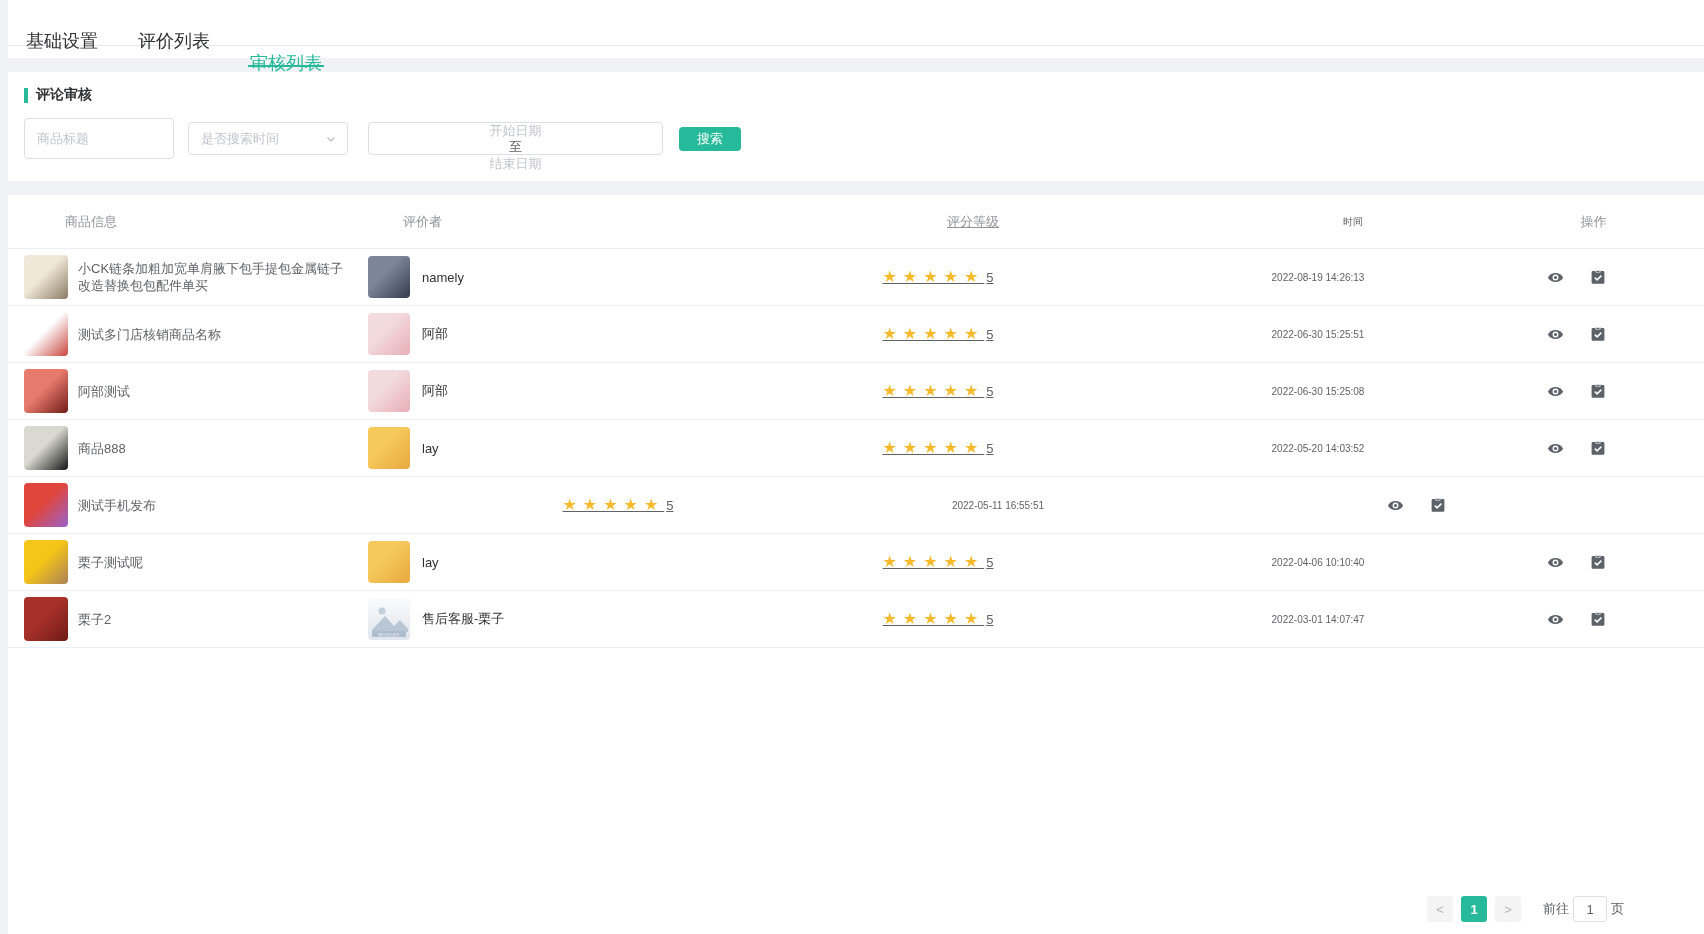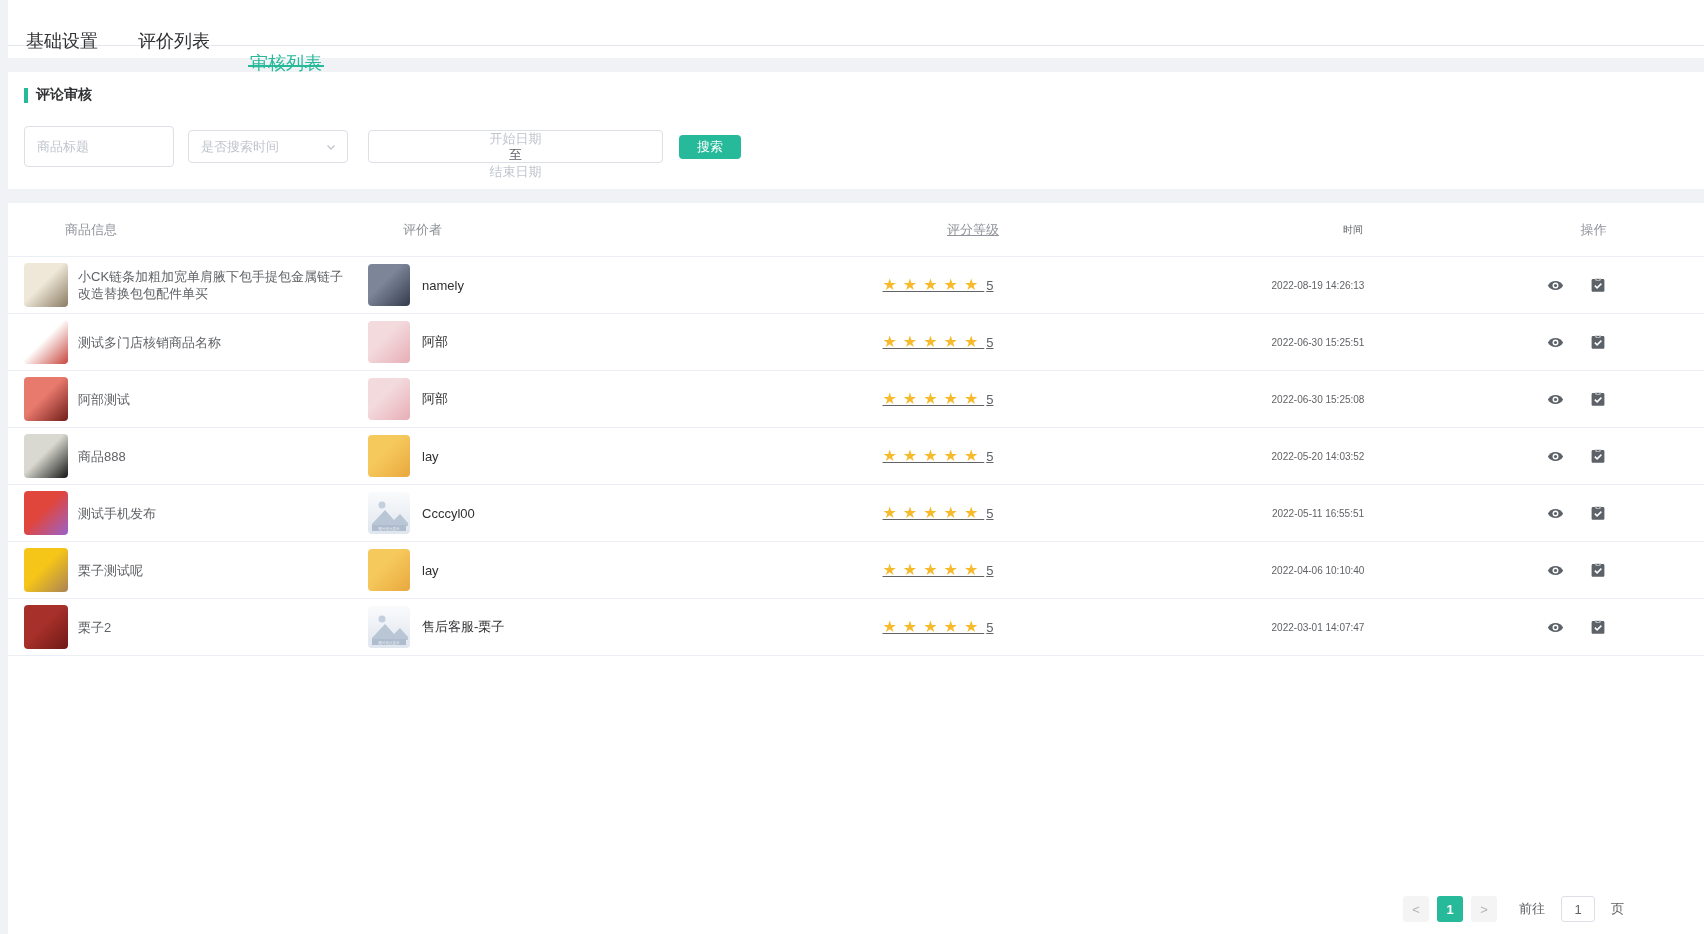--- a/index.html
+++ b/index.html
@@ -28,21 +28,21 @@
   .tabs-wrap{background:#fff;padding-bottom:12px;flex:0 0 auto;}
   .tabs-bar{height:46px;display:flex;align-items:center;padding:0 16px;border-bottom:1px solid #e4e7ed;}
   .tab{height:42px;line-height:46px;padding:16px 2px;margin-right:36px;font-size:18px;color:var(--txt-dark);cursor:pointer;position:relative;}
   .tab.active{color:var(--accent);margin-top:44px;}
   .tab.active::after{content:"";position:absolute;left:0;right:0;bottom:-1px;height:2px;background:var(--accent);}
 
   .gap{height:14px;flex:0 0 auto;}
 
   
   .filter-card{background:#fff;padding:14px 16px 22px 16px;flex:0 0 auto;}
-  .section-title{display:flex;align-items:center;gap:8px;margin-bottom:22px;}
+  .section-title{display:flex;align-items:center;gap:8px;margin-bottom:14px;}
   .section-title .bar{width:4px;height:15px;background:var(--accent);}
   .section-title .t{font-size:14px;font-weight:bold;color:var(--txt-dark);}
   .controls{display:flex;align-items:center;}
   .inp{height:41px;border:1px solid var(--border);border-radius:4px;background:#fff;
        font-size:13px;color:var(--txt);padding:0 12px;outline:none;
        font-family:"Liberation Sans","DejaVu Sans",sans-serif;}
   .inp::placeholder{color:var(--placeholder);}
   .product-input{width:150px;margin-right:14px;}
   .select{width:160px;height:33px;border:1px solid var(--border);border-radius:4px;
           display:flex;align-items:center;justify-content:space-between;
@@ -80,21 +80,21 @@
   .c4{font-size:10px;color:var(--txt);}
   .act-icon{cursor:pointer;display:inline-flex;}
 
   
   .pager{margin-top:auto;flex:0 0 auto;display:flex;align-items:center;justify-content:flex-end;
          padding:14px 80px 12px 0;gap:8px;color:var(--txt);font-size:13px;}
   .pg-btn{width:26px;height:26px;border-radius:3px;background:#f4f4f5;color:#b0b3b8;
           display:flex;align-items:center;justify-content:center;cursor:pointer;font-size:13px;border:none;}
   .pg-num{width:26px;height:26px;border-radius:3px;background:var(--accent);color:#fff;
           display:flex;align-items:center;justify-content:center;cursor:pointer;font-size:13px;font-weight:bold;}
-  .goto{display:flex;align-items:center;gap:16px;margin-left:14px;}
+  .goto{display:flex;align-items:center;gap:4px;margin-left:14px;}
   .goto input{width:34px;height:26px;border:1px solid var(--border);border-radius:3px;
               text-align:center;font-size:13px;color:var(--txt);outline:none;
               font-family:"Liberation Sans","DejaVu Sans",sans-serif;}
 </style>
 </head>
 <body>
 
 <div class="page">
 
   <div class="tabs-wrap">
@@ -274,31 +274,20 @@
               <polyline points="4.8,8.6 7.1,10.9 11.4,6.6" fill="none" stroke="#fff" stroke-width="1.5"></polyline>
             </svg>
           </span>
         </div>
       </div>
 
       <div class="trow">
         <div class="c1">
           <div class="thumb" style="background: linear-gradient(135deg, rgb(224, 70, 60) 45%, rgb(154, 99, 204));"></div>
           <div class="ptitle">测试手机发布</div>
-        </div>
-        <div class="c2">
-          <div class="avatar ph">
-              <svg width="42" height="42" viewBox="0 0 42 42">
-                <circle cx="14" cy="13" r="3.5" fill="#c3cfdd"></circle>
-                <path d="M4 32 L17 18 L26 28 L32 22 L40 31 L40 34 L4 34 Z" fill="#b9c6d6"></path>
-                <rect x="4" y="33" width="34" height="6" fill="#aebccd"></rect>
-                <text x="21" y="38" font-size="3.5" fill="#eef2f7" text-anchor="middle">图片无法显示</text>
-              </svg>
-            </div>
-          <div class="rname">Ccccyl00</div>
         </div>
         <div class="c3">
           <span class="stars">★★★★★</span>
           <span class="rval">5</span>
         </div>
         <div class="c4">2022-05-11 16:55:51</div>
         <div class="c5">
           <span class="act-icon">
             <svg width="17" height="17" viewBox="0 0 24 24">
               <path fill="#5c6268" d="M12 5.5C7.3 5.5 3.2 8.1 1.2 12c2 3.9 6.1 6.5 10.8 6.5S20.8 15.9 22.8 12C20.8 8.1 16.7 5.5 12 5.5z"></path>

